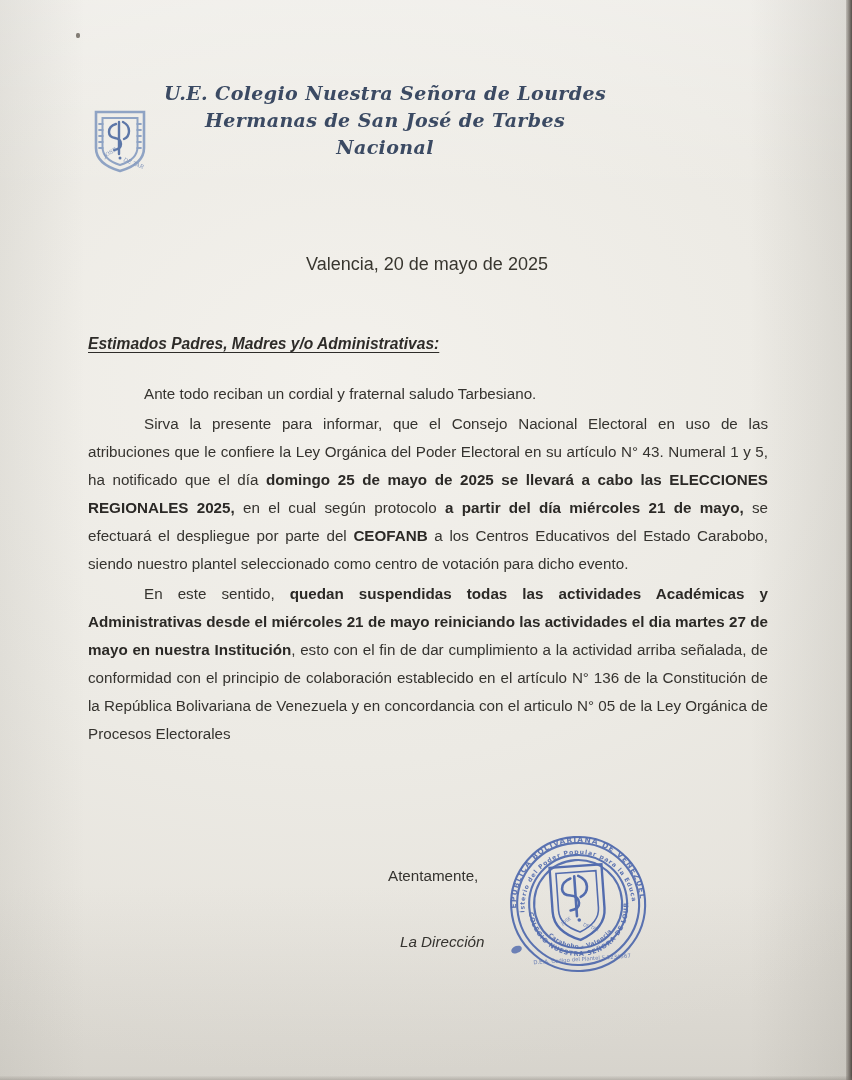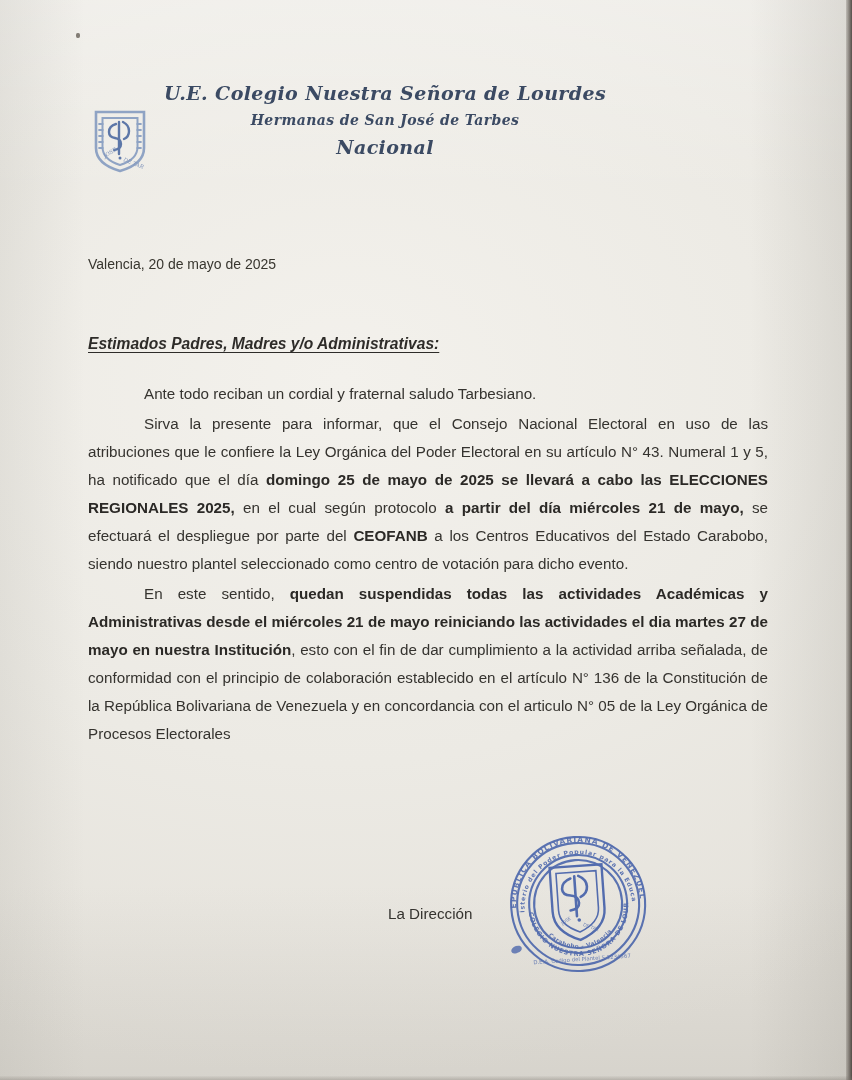--- a/index.html
+++ b/index.html
@@ -78,36 +78,36 @@
     left: 150px; top: 8px;
     width: 470px;
     text-align: center;
     font-family: "DejaVu Serif", "Liberation Serif", serif;
     font-style: italic;
     font-weight: 700;
     color: #3b4a63;
     letter-spacing: .4px;
   }
   .lh-line1 { font-size: 19px; line-height: 27px; }
-  .lh-line2 { font-size: 14px; line-height: 27px; }
+  .lh-line2 { font-size: 19px; line-height: 27px; }
   .lh-line3 { font-size: 19px; line-height: 27px; }
 
   
   .doc-body {
     position: absolute;
     left: 88px;
     top: 250px;
     width: 680px;
     color: #35332f;
     font-size: 15.2px;
     line-height: 28px;
   }
   .date-line {
-    text-align: left;
-    font-size: 14px;
+    text-align: center;
+    font-size: 18px;
     margin: 0 0 52px 0;
     padding-right: 2px;
     color: #38362f;
   }
   .salutation {
     margin: 0 0 22px 0;
     font-weight: 700;
     font-style: italic;
     font-size: 15.6px;
     text-decoration: underline;
@@ -127,21 +127,21 @@
   .closing {
     position: absolute;
     left: 388px;
     top: 862px;
     width: 240px;
     font-size: 15.2px;
     color: #35332f;
     line-height: 28px;
   }
   .closing .sign-off { margin: 0; }
-  .closing .signer { margin: 38px 0 0 0; }
+  .closing .signer { margin: 38px 0 0 12px; font-style: italic; }
 
   
   .stamp {
     position: absolute;
     left: 492px;
     top: 822px;
     width: 172px;
     height: 160px;
     transform: rotate(-4deg);
     opacity: .88;
@@ -204,20 +204,21 @@
 
     <div id="paragraphs">
         <p class="para"><span>Ante todo reciban un cordial y fraternal saludo Tarbesiano.</span></p>
         <p class="para"><span>Sirva la presente para informar, que el Consejo Nacional Electoral en uso de las atribuciones que le confiere la Ley Orgánica del Poder Electoral en su artículo N° 43. Numeral 1 y 5, ha notificado  que el día </span><b>domingo 25 de mayo de 2025 se llevará a cabo las ELECCIONES REGIONALES 2025,</b><span> en el cual según protocolo </span><b>a partir del día miércoles 21 de mayo,</b><span> se efectuará el despliegue por parte del </span><b>CEOFANB</b><span> a los Centros Educativos del Estado Carabobo, siendo nuestro plantel seleccionado como centro de votación para dicho evento.</span></p>
         <p class="para"><span>En este sentido, </span><b>quedan  suspendidas  todas  las actividades Académicas y Administrativas  desde  el  miércoles 21 de mayo reiniciando las actividades el dia martes 27 de mayo en nuestra Institución</b><span>, esto con el  fin de dar cumplimiento a la actividad arriba señalada, de conformidad con el principio de colaboración establecido en el artículo N° 136 de la Constitución de la República Bolivariana de Venezuela y en concordancia con el articulo N° 05 de la Ley Orgánica de Procesos Electorales</span></p>
       </div>
 
   </main>
 
   <div class="closing">
+    <p class="sign-off">Atentamente,</p>
     <p class="signer">La Dirección</p>
   </div>
 
   <div class="stamp">
     <svg viewBox="0 0 172 160" xmlns="http://www.w3.org/2000/svg">
       <defs>
         <path id="arcOuter" d="M24 82 a62 62 0 1 1 124 0"></path>
         <path id="arcOuter2" d="M32 86 a54 54 0 1 1 108 0"></path>
         <path id="arcLower" d="M36 84 a50 50 0 1 0 100 0"></path>
         <path id="arcLower2" d="M44 84 a42 42 0 1 0 84 0"></path>

